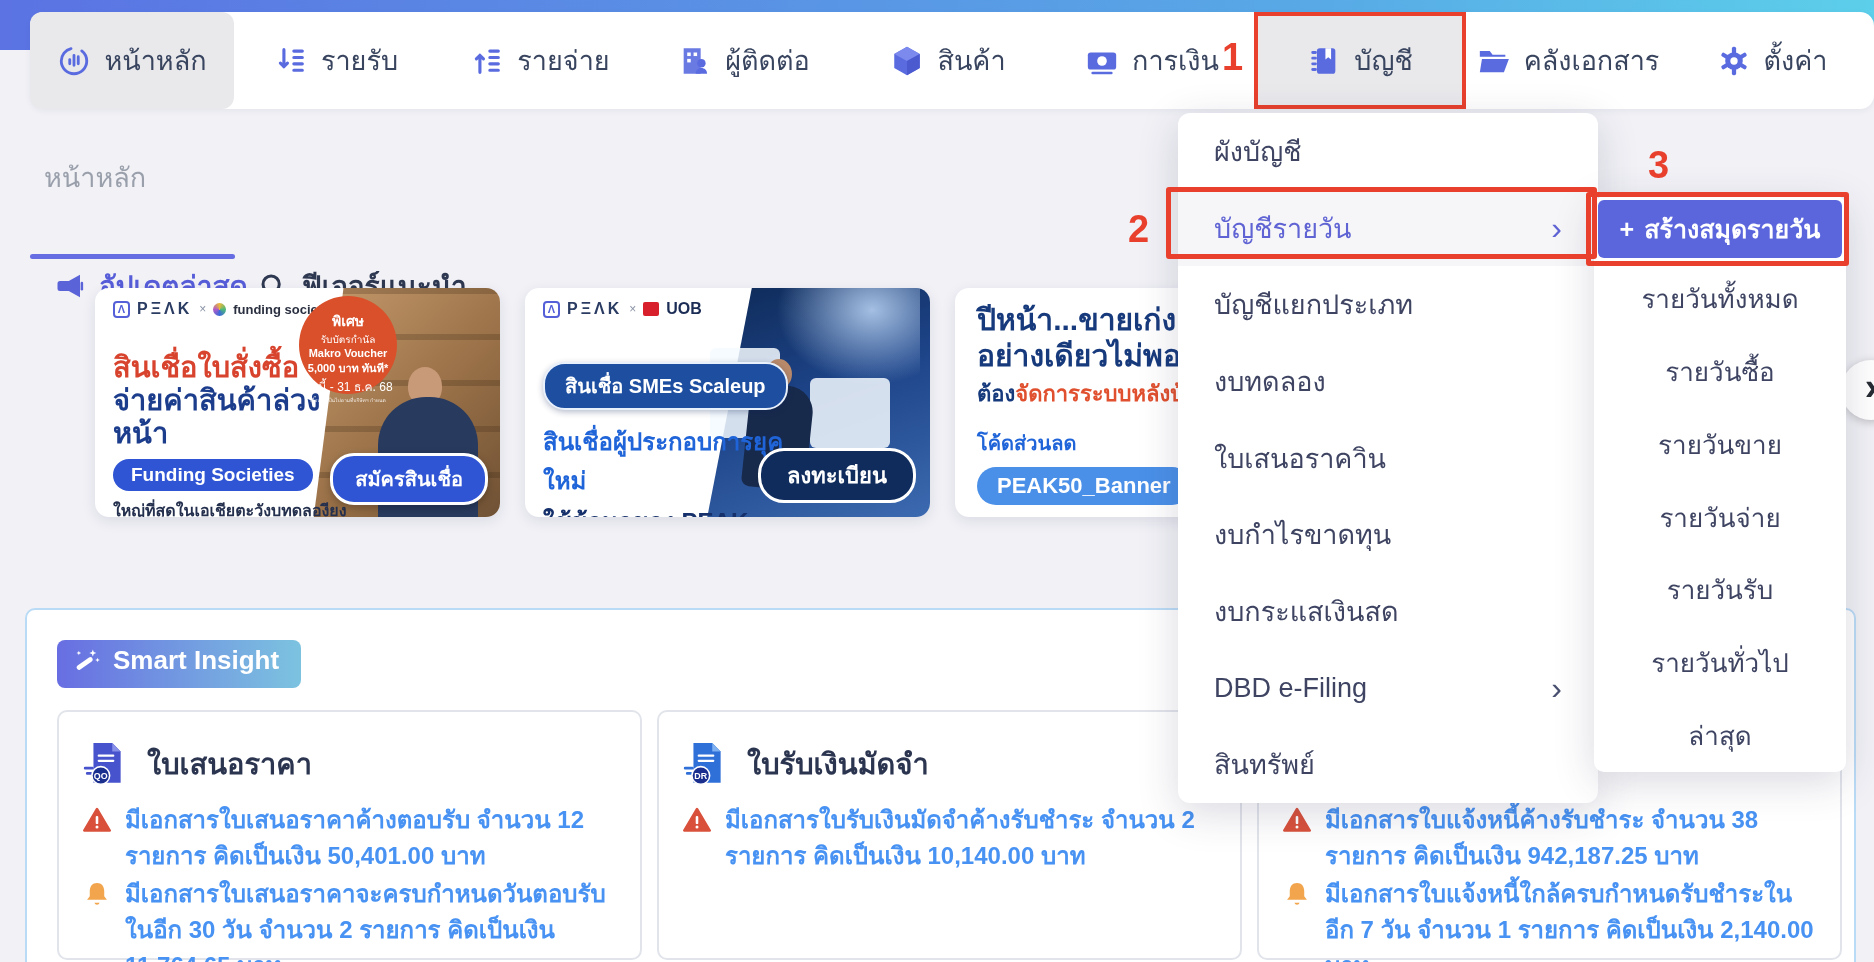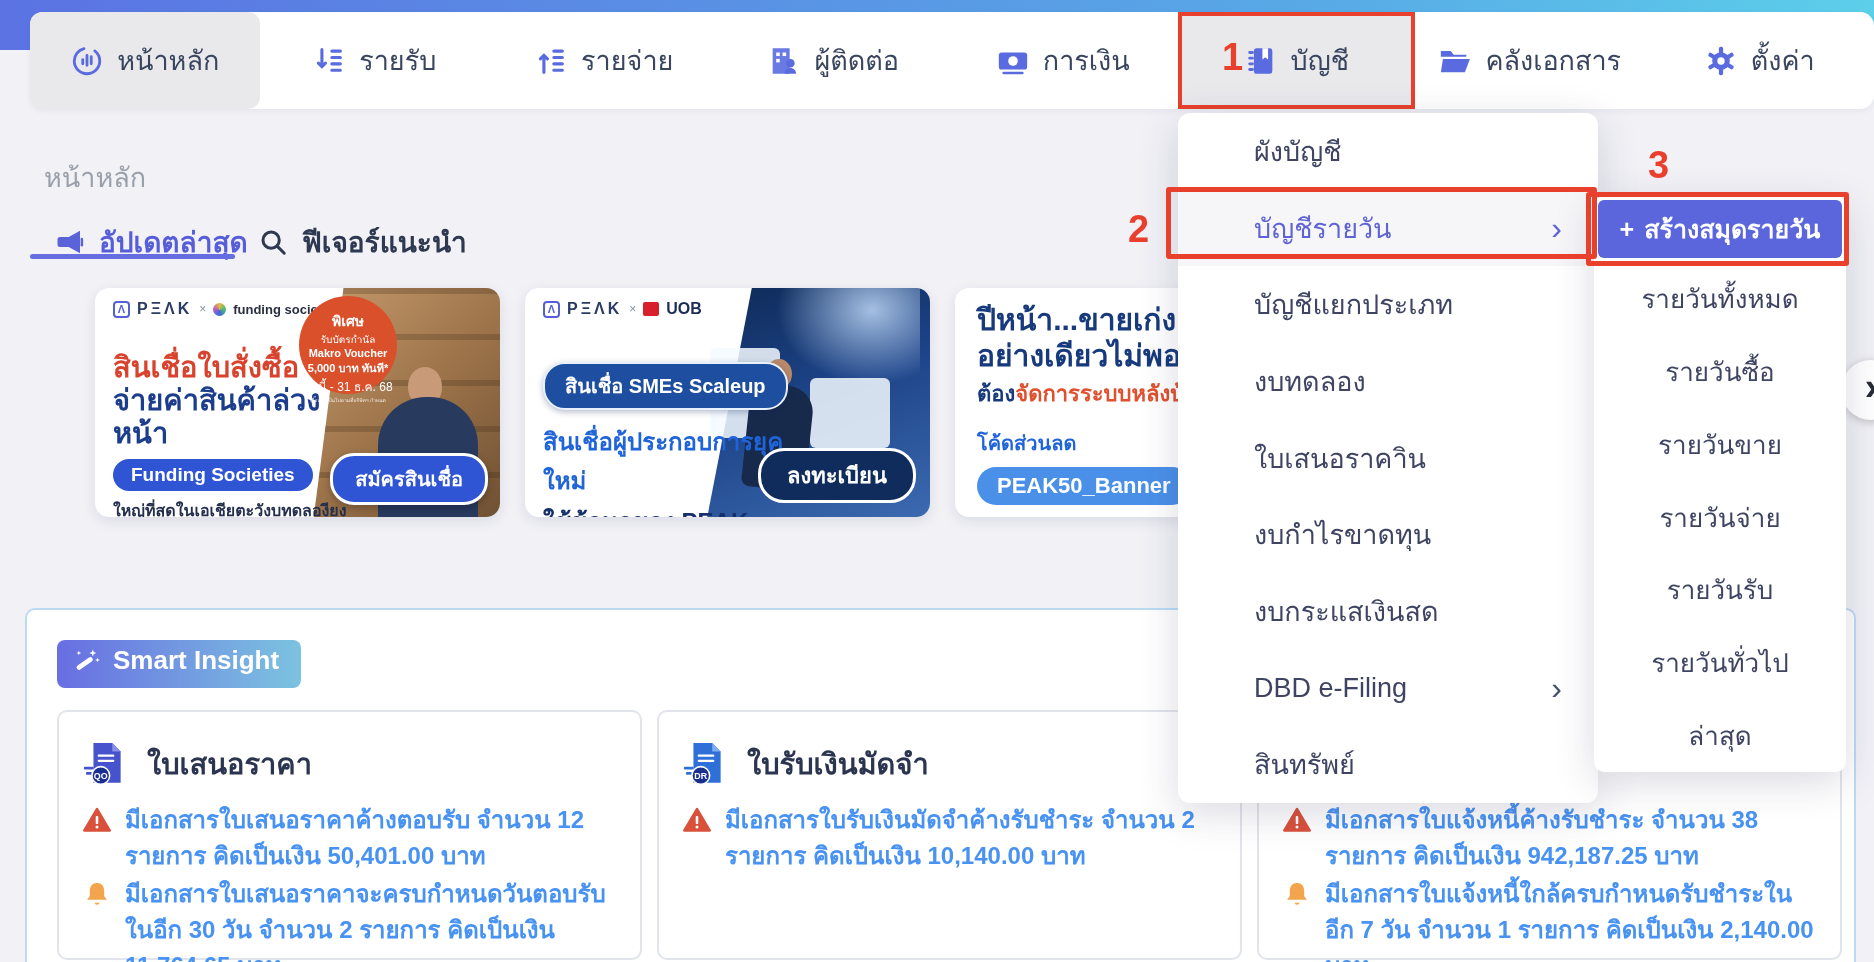--- a/index.html
+++ b/index.html
@@ -19,21 +19,21 @@
   .nav-item svg { width:34px; height:34px; flex:0 0 auto; }
   .nav-item.active { background:#e9e9ec; border-radius:12px; }
   .nav-item.boxed { background:#e9e9ec; border:4px solid #e8402c; }
 
   
   .ann { position:absolute; color:#e8402c; font-weight:bold; font-size:38px; z-index:40; }
 
   .breadcrumb { position:absolute; left:44px; top:156px; font-size:27px; color:#9aa0ab; }
 
   
-  .tab { position:absolute; display:flex; align-items:center; gap:14px; cursor:pointer; }
+  .tab { position:absolute; display:flex; align-items:center; gap:14px; cursor:pointer;margin-top:44px; }
   .tab svg { width:30px; height:30px; }
   .tab1 { left:55px; top:220px; color:#575dd8; font-weight:bold; font-size:28px; }
   .tab2 { left:258px; top:220px; color:#2e3850; font-weight:bold; font-size:28px; }
   .tab-underline { position:absolute; left:30px; top:254px; width:205px; height:5px;
     background:#666ce2; border-radius:3px; }
 
   
   .banner { position:absolute; top:288px; width:405px; height:229px; background:#fff;
     border-radius:14px; overflow:hidden; box-shadow:0 4px 14px rgba(30,40,80,.10); z-index:2; }
   .b1 { left:95px; } .b2 { left:525px; } .b3 { left:955px; }
@@ -119,21 +119,21 @@
   .si-head { display:flex; align-items:center; gap:18px; height:52px; margin-bottom:12px; }
   .si-title { font-size:29px; font-weight:bold; color:#2b3550; }
   .si-alert { display:flex; gap:14px; margin-top:2px; }
   .si-alert svg { width:28px; height:28px; flex:0 0 auto; margin-top:4px; }
   .si-alert .txt { font-size:24px; color:#4792f2; font-weight:bold; line-height:1.5; width:505px; }
 
   
   .dropdown { position:absolute; left:1178px; top:113px; width:420px; height:690px;
     background:#fff; border-radius:12px; box-shadow:0 10px 40px rgba(50,50,90,.18);
     display:flex; flex-direction:column; z-index:20; }
-  .dd-item { flex:1 1 0; display:flex; align-items:center; padding:0 36px 0 76px;
+  .dd-item { flex:1 1 0; display:flex; align-items:center; padding:0 36px 0 36px;
     font-size:27px; color:#3e4462; cursor:pointer; }
   .dd-item .grow { flex:1; }
   .dd-item.hl { background:#f6f6f8; color:#5f63d3; }
   .dd-chev { font-size:32px; color:#5f63d3; }
   .dd-chev.dark { color:#4a5070; }
 
   
   .submenu { position:absolute; left:1594px; top:196px; width:252px; height:576px;
     background:#fff; border-radius:10px; box-shadow:0 10px 40px rgba(50,50,90,.18);
     z-index:20; display:flex; flex-direction:column; padding-top:66px; }
@@ -186,20 +186,28 @@
     <div class="nav-item">
       <svg viewBox="0 0 24 24" fill="#5a6be0">
         <path d="M4 3h12v18H4z" opacity=".9"></path>
           <rect x="6.5" y="6" width="2.5" height="2.5" fill="#fff"></rect>
           <rect x="11" y="6" width="2.5" height="2.5" fill="#fff"></rect>
           <rect x="6.5" y="10.5" width="2.5" height="2.5" fill="#fff"></rect>
           <circle cx="16.5" cy="13.5" r="3"></circle>
           <path d="M12.5 21c0-2.5 1.8-4 4-4s4 1.5 4 4z"></path>
         </svg>
       <span>ผู้ติดต่อ</span>
+    </div>
+    <div class="nav-item">
+      <svg viewBox="0 0 24 24" fill="#5a6be0">
+        <path d="M12 2l9 5v10l-9 5-9-5V7z"></path>
+          <path d="M12 2l9 5-9 5-9-5z" fill="#7c8aed"></path>
+          <path d="M12 12v10l9-5V7z" fill="#4c5ad0"></path>
+        </svg>
+      <span>สินค้า</span>
     </div>
     <div class="nav-item">
       <svg viewBox="0 0 24 24" fill="#5a6be0">
         <rect x="2" y="6" width="20" height="12" rx="2"></rect>
           <circle cx="12" cy="12" r="3.4" fill="#fff"></circle>
           <rect x="4.5" y="19.5" width="15" height="1.8" rx=".9"></rect>
         </svg>
       <span>การเงิน</span>
     </div>
     <div class="nav-item boxed">

